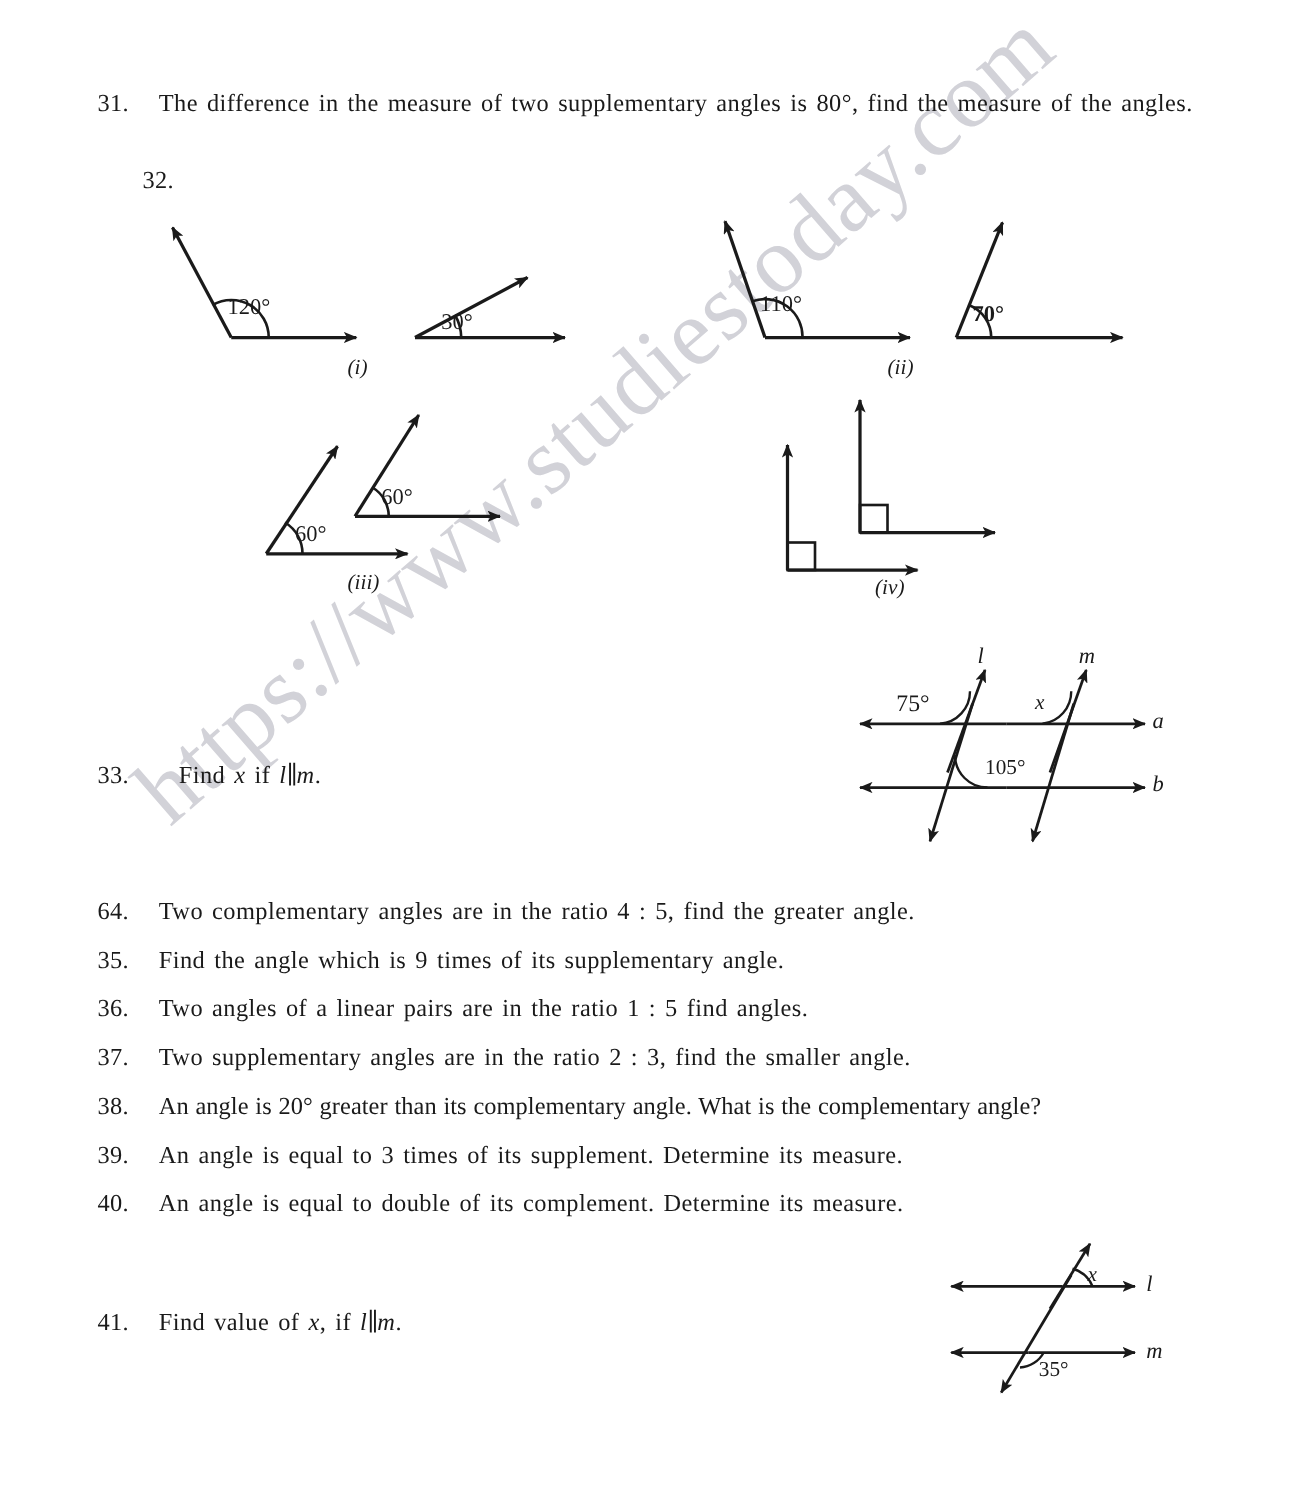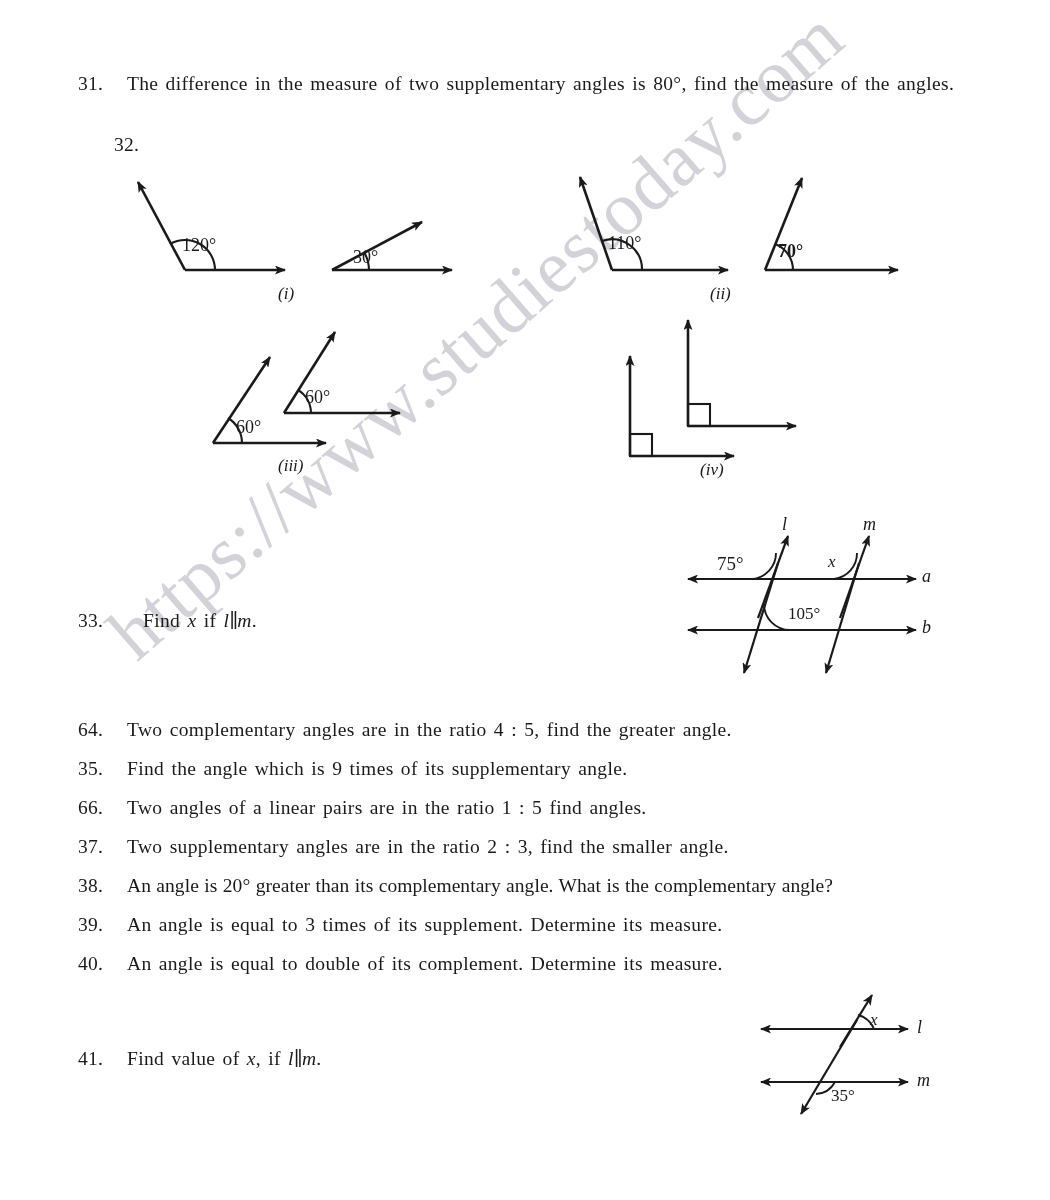--- a/index.html
+++ b/index.html
@@ -246,21 +246,21 @@
     <div class="q-num">64.</div>
     <div class="q-text">Two complementary angles are in the ratio 4 : 5, find the greater angle.</div>
   </div>
 
   <div class="q" style="left:78px; top:755px;justify-content:space-between;">
     <div class="q-num">35.</div>
     <div class="q-text">Find the angle which is 9 times of its supplementary angle.</div>
   </div>
 
   <div class="q" style="left:78px; top:794px;">
-    <div class="q-num">66.</div>
+    <div class="q-num">36.</div>
     <div class="q-text">Two angles of a linear pairs are in the ratio 1 : 5 find angles.</div>
   </div>
 
   <div class="q" style="left:78px; top:833px;">
     <div class="q-num">37.</div>
     <div class="q-text">Two supplementary angles are in the ratio 2 : 3, find the smaller angle.</div>
   </div>
 
   <div class="q" style="left:78px; top:872px;">
     <div class="q-num">38.</div>

